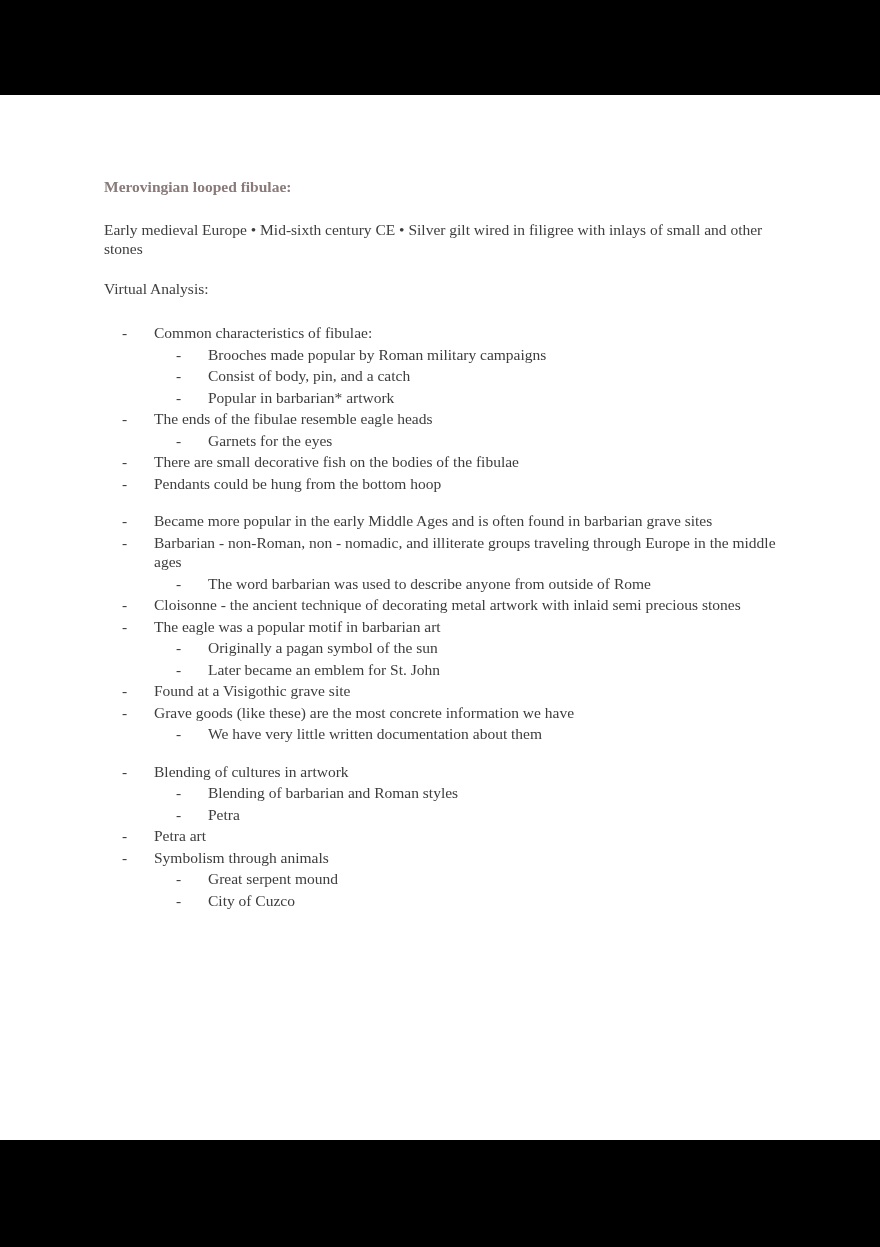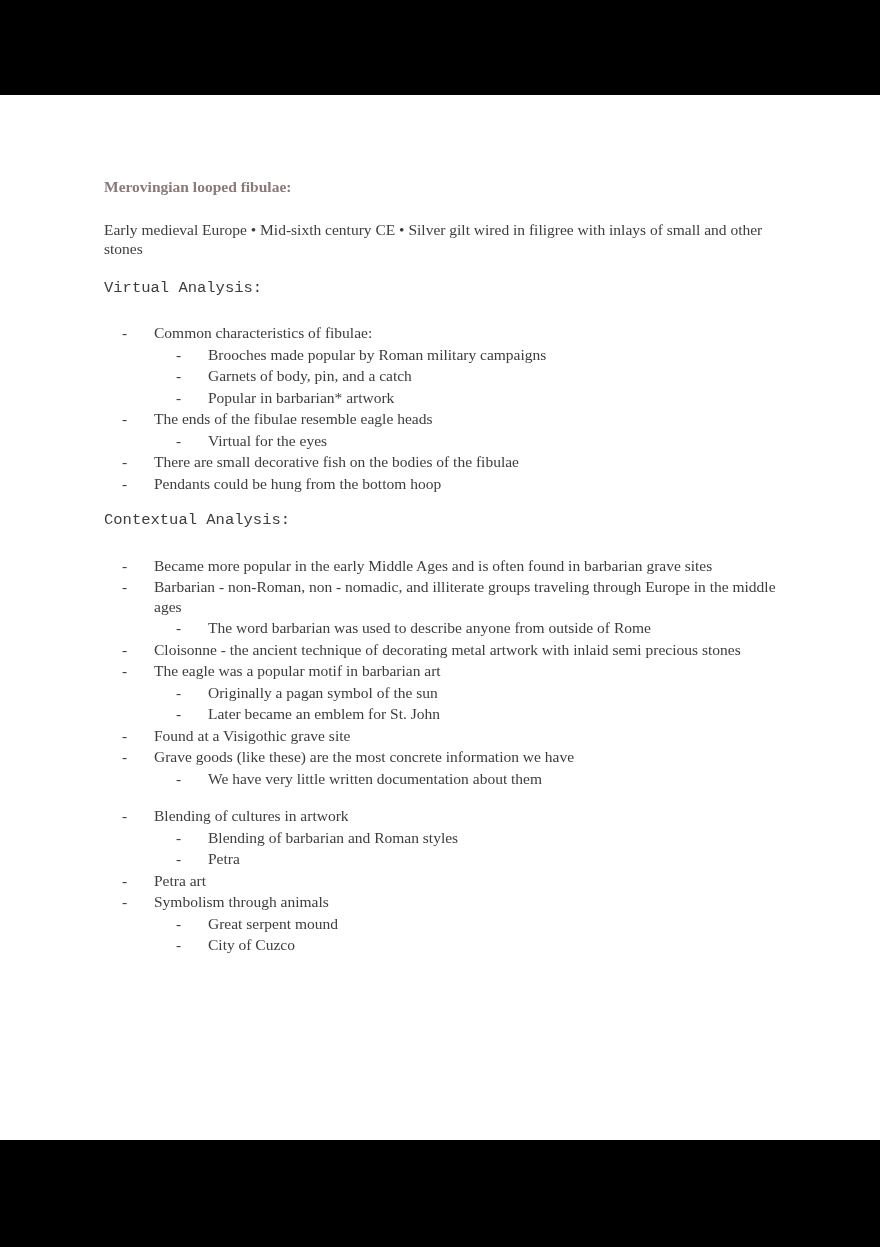--- a/index.html
+++ b/index.html
@@ -38,21 +38,20 @@
   .doc-title {
     font-weight: bold;
     color: #8a7a7a;
     margin: 0 0 23px 0;
   }
   .doc-subtitle {
     margin: 0 0 20px 0;
   }
   .section-heading {
     margin: 17px 0 25px 0;
-    font-family: Liberation Mono, monospace;
   }
   .section-heading.first {
     margin-top: 0;
   }
   .li {
     display: flex;
     align-items: flex-start;
     margin-bottom: 2px;
   }
   .li.l1 {
@@ -91,46 +90,45 @@
       <div class="li l1">
         <span class="dash">-</span>
         <span class="txt">Common characteristics of fibulae:</span>
       </div>
       <div class="li l2">
         <span class="dash">-</span>
         <span class="txt">Brooches made popular by Roman military campaigns</span>
       </div>
       <div class="li l2">
         <span class="dash">-</span>
-        <span class="txt">Garnets of body, pin, and a catch</span>
+        <span class="txt">Consist of body, pin, and a catch</span>
       </div>
       <div class="li l2">
         <span class="dash">-</span>
         <span class="txt">Popular in barbarian* artwork</span>
       </div>
       <div class="li l1">
         <span class="dash">-</span>
         <span class="txt">The ends of the fibulae resemble eagle heads</span>
       </div>
       <div class="li l2">
         <span class="dash">-</span>
-        <span class="txt">Virtual for the eyes</span>
+        <span class="txt">Garnets for the eyes</span>
       </div>
       <div class="li l1">
         <span class="dash">-</span>
         <span class="txt">There are small decorative fish on the bodies of the fibulae</span>
       </div>
       <div class="li l1">
         <span class="dash">-</span>
         <span class="txt">Pendants could be hung from the bottom hoop</span>
       </div>
     </div>
 
     <div class="section">
-      <p class="section-heading">Contextual Analysis:</p>
 
       <div class="li l1">
         <span class="dash">-</span>
         <span class="txt">Became more popular in the early Middle Ages and is often found in barbarian grave sites</span>
       </div>
       <div class="li l1">
         <span class="dash">-</span>
         <span class="txt">Barbarian - non-Roman, non - nomadic, and illiterate groups traveling through Europe in the middle ages</span>
       </div>
       <div class="li l2">

